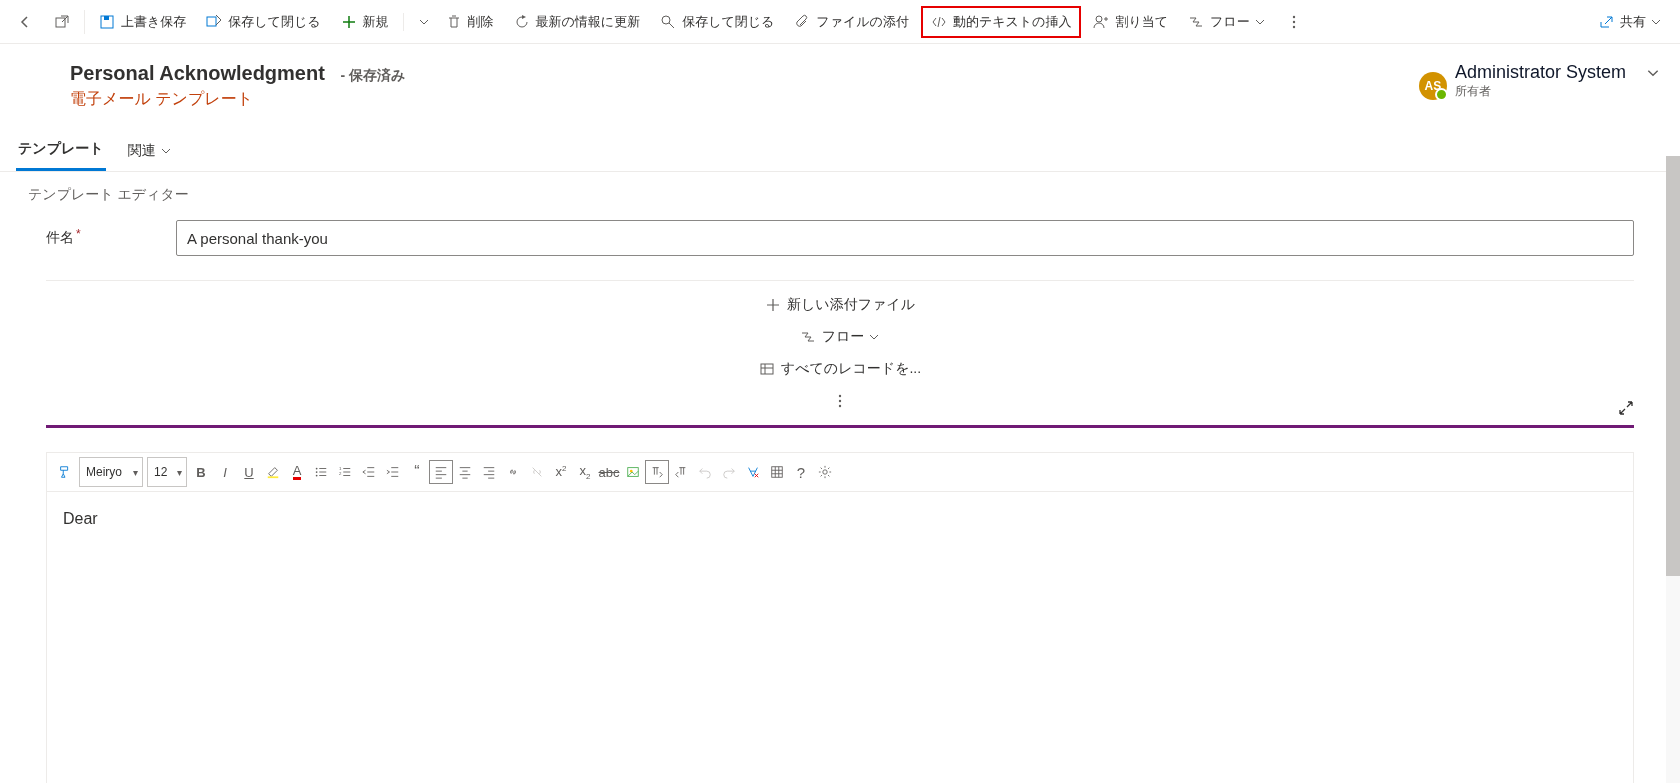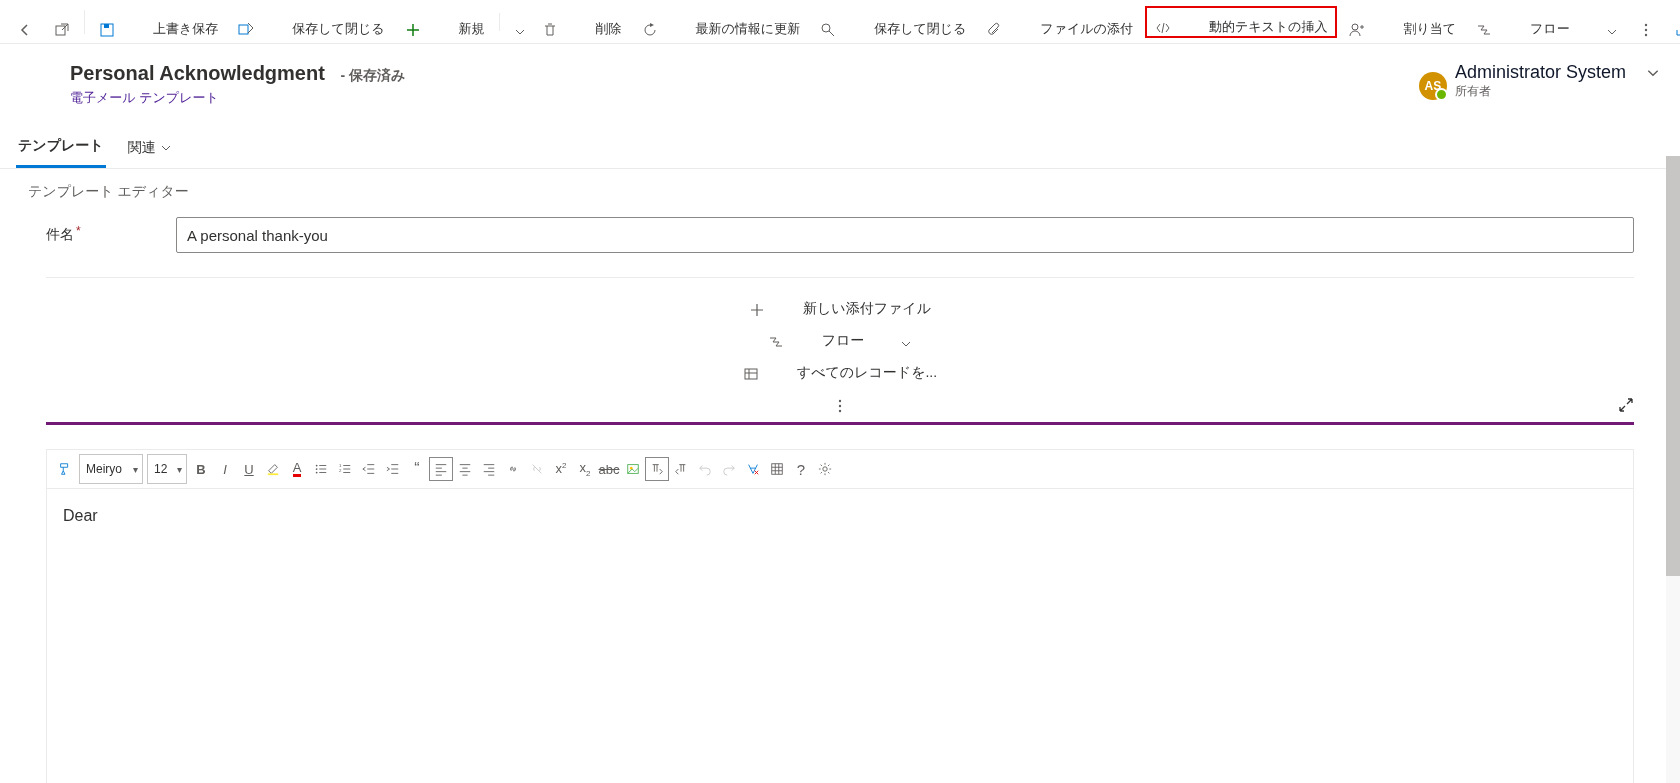--- a/index.html
+++ b/index.html
@@ -24,27 +24,26 @@
     display: flex;
     align-items: center;
     flex: 1;
   }
   .tb-right {
     display: flex;
     align-items: center;
   }
   .tb-btn {
     display: flex;
-    align-items: flex-end;
+    align-items: center;
     height: 32px;
     padding: 0 8px;
     margin: 0 2px;
     cursor: pointer;
     white-space: nowrap;
-    gap: 32px;
   }
   .tb-icon {
     width: 16px;
     height: 16px;
     display: inline-flex;
     align-items: center;
     justify-content: center;
     margin-right: 6px;
     font-size: 14px;
   }
@@ -66,21 +65,21 @@
   svg { display: block; }
 
   .header-row {
     display: flex;
     align-items: flex-start;
     padding: 18px 16px 0 70px;
   }
   .header-left { flex: 1; }
   .page-title { font-size: 20px; font-weight: 600; display: inline; }
   .page-saved { font-size: 14px; color: #605e5c; margin-left: 12px; font-weight: bold; }
-  .page-sub { font-size: 13px; color: #4c1d95; margin-top: 4px; }
+  .page-sub { font-size: 16px; color: #c2410c; margin-top: 4px; }
   .header-owner {
     display: flex;
     align-items: flex-end;
     margin-right: 16px;
   }
   .avatar {
     width: 28px; height: 28px; border-radius: 50%;
     background: #d29200; color: #fff;
     display: flex; align-items: center; justify-content: center;
     font-size: 12px; font-weight: 600; margin-right: 8px;

